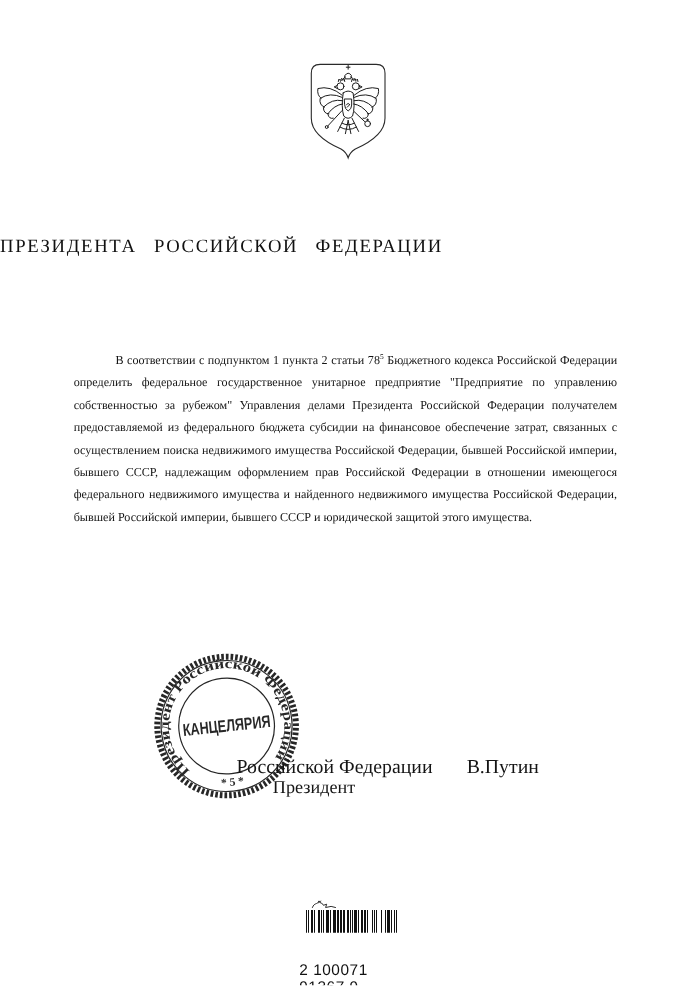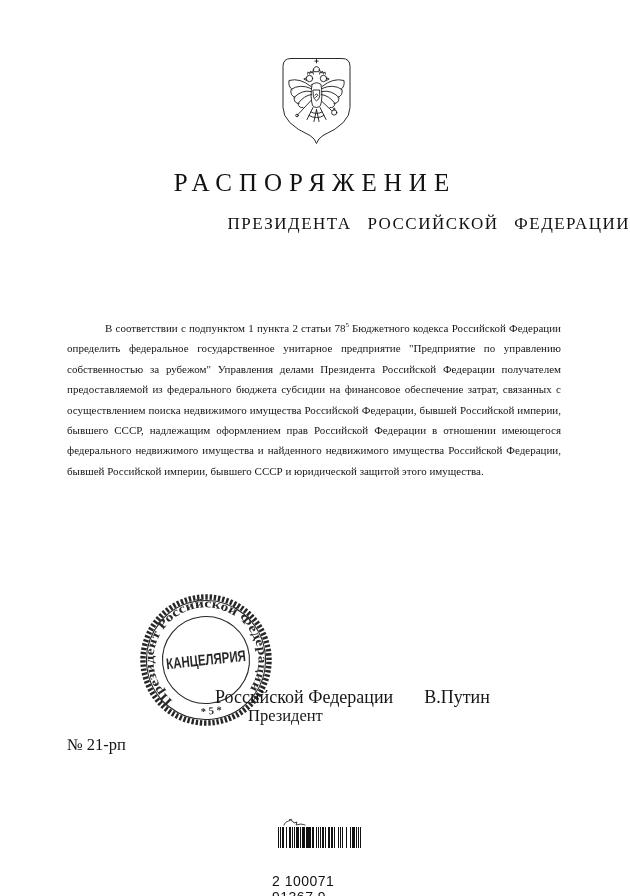--- a/index.html
+++ b/index.html
@@ -8,21 +8,21 @@
     font-family:"Liberation Serif", serif;color:#1b1b1b;overflow:hidden;
   }
   .emblem{position:absolute;left:276px;top:53px;width:81px;height:95px;}
   .doc-title{
     position:absolute;left:0;right:0;top:169px;margin:0;
     text-align:center;font-size:25px;font-weight:400;letter-spacing:7px;
     color:#111;
   }
   .doc-subtitle{
     position:absolute;left:0;right:0;top:214px;margin:0;
-    text-align:right;font-size:17px;font-weight:400;letter-spacing:1.5px;word-spacing:10px;
+    text-align:left;font-size:17px;font-weight:400;letter-spacing:1.5px;word-spacing:10px;
     color:#111;
   }
   .body-text{
     position:absolute;left:67px;top:318px;width:494px;margin:0;
     font-size:11px;line-height:20.4px;text-align:justify;text-indent:38px;
     color:#151515;hyphens:none;
   }
   .body-text sup{font-size:62%;vertical-align:super;line-height:0;}
   .stamp{position:absolute;left:139px;top:593px;width:134px;height:134px;opacity:.95;}
   .sig-line1{position:absolute;left:248px;top:660px;font-size:16.5px;color:#151515;margin-top:46px;}
@@ -78,21 +78,20 @@
       <path d="M33,62 q7.5,4.4 15,0 M35,58.5 q5.5,3 11,0"></path>
 
       <path d="M35,47 L22,61"></path>
       <circle cx="21" cy="62" r="1.3"></circle>
       <path d="M46,48 L55.5,57"></path>
       <circle cx="58.2" cy="59" r="2.6"></circle>
       <path d="M58.2,54.6 v1.8 M57.3,55.5 h1.8"></path>
     </g>
   </svg>
 
-  <h1 class="doc-title">РАСПОРЯЖЕНИЕ</h1>
   <h2 class="doc-subtitle">ПРЕЗИДЕНТА РОССИЙСКОЙ ФЕДЕРАЦИИ</h2>
 
   <p class="body-text"><span>В соответствии с подпунктом 1 пункта 2 статьи 78</span><sup>5</sup><span> Бюджетного кодекса Российской Федерации определить федеральное государственное унитарное предприятие "Предприятие по управлению собственностью за рубежом" Управления делами Президента Российской Федерации получателем предоставляемой из федерального бюджета субсидии на финансовое обеспечение затрат, связанных с осуществлением поиска недвижимого имущества Российской Федерации, бывшей Российской империи, бывшего СССР, надлежащим оформлением прав Российской Федерации в отношении имеющегося федерального недвижимого имущества и найденного недвижимого имущества Российской Федерации, бывшей Российской империи, бывшего СССР и юридической защитой этого имущества.</span></p>
 
   <svg class="stamp" viewBox="0 0 134 134" xmlns="http://www.w3.org/2000/svg">
     <g transform="rotate(-6 67 67)">
       <circle cx="67" cy="67" r="63" fill="none" stroke="#1c1c1c" stroke-width="5.5" stroke-dasharray="2.4 1.8"></circle>
       <circle cx="67" cy="67" r="59.5" fill="none" stroke="#1c1c1c" stroke-width="1.1"></circle>
       <circle cx="67" cy="67" r="43.5" fill="none" stroke="#1c1c1c" stroke-width="1.1"></circle>
       <defs>
@@ -103,21 +102,20 @@
       </text>
       <text class="stamp-center-text" x="67" y="72" text-anchor="middle" textLength="80" lengthAdjust="spacingAndGlyphs">КАНЦЕЛЯРИЯ</text>
       <text class="stamp-bottom-text" x="67" y="121.5" text-anchor="middle">* 5 *</text>
     </g>
   </svg>
 
   <div class="sig-line1">Президент</div>
   <div class="sig-line2"><span>Российской Федерации</span><span class="sig-name">В.Путин</span></div>
 
   <div class="footer-block">
-    <div>№ 21-рп</div>
   </div>
 
   <svg class="squiggle" viewBox="0 0 26 12" xmlns="http://www.w3.org/2000/svg">
     <path d="M3,9 C5,4 7,7 9,3 C10,6 12,4 13,7 L16,6 L15,9 L20,8 L24,9" fill="none" stroke="#2a2a2a" stroke-width="0.9" stroke-linecap="round"></path>
     <path d="M8,5 l3,-2" fill="none" stroke="#2a2a2a" stroke-width="0.8"></path>
   </svg>
 
   <svg class="barcode-bars" viewBox="0 0 95 21" preserveAspectRatio="none" shape-rendering="crispEdges" xmlns="http://www.w3.org/2000/svg">
       <rect x="0" y="0" width="1" height="21" fill="#111"></rect>
       <rect x="2" y="0" width="1" height="21" fill="#111"></rect>

